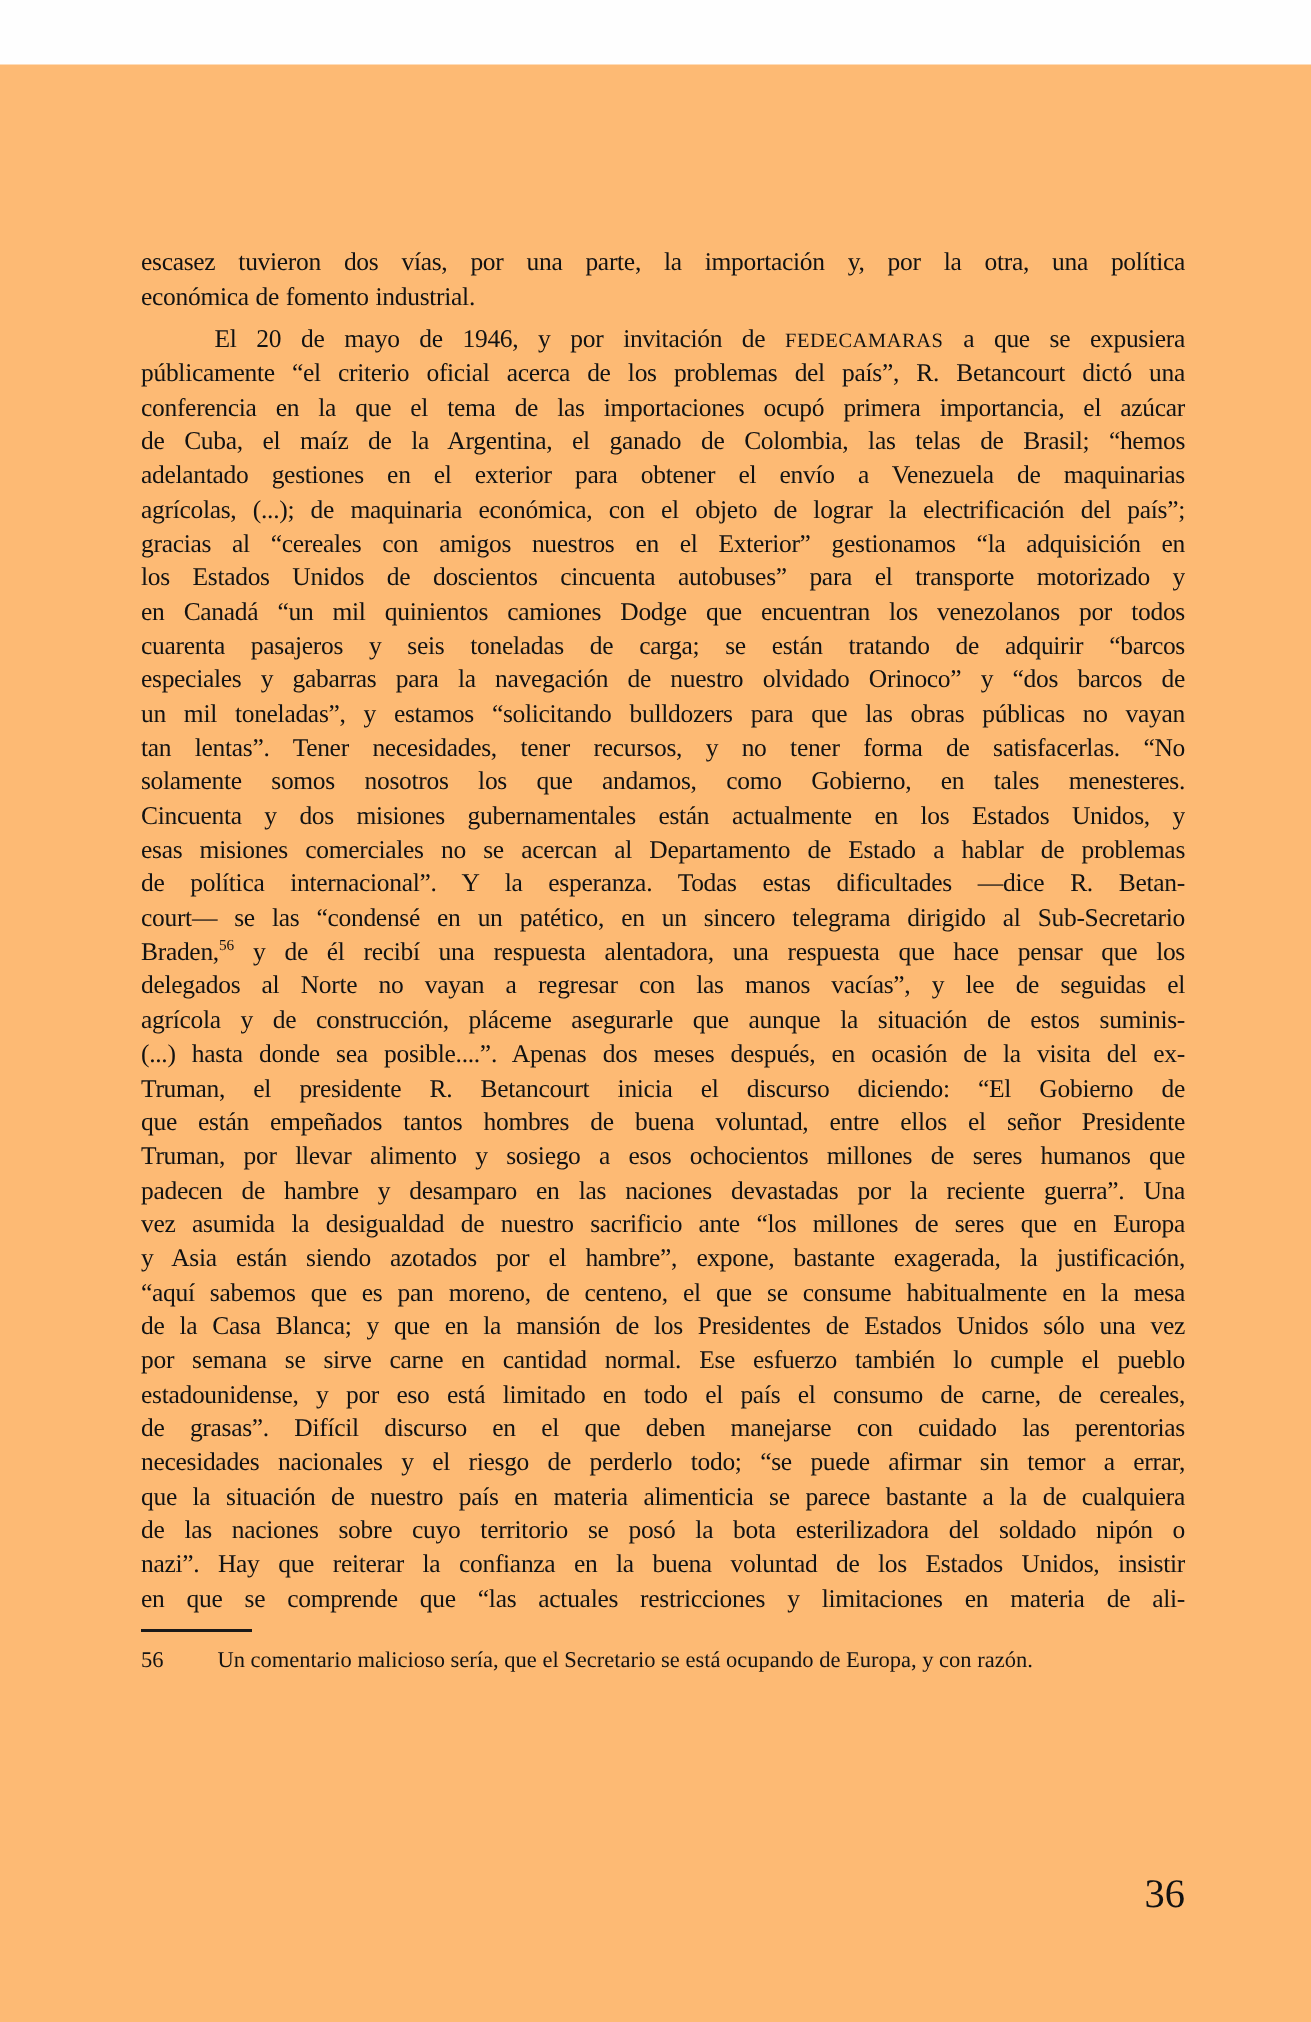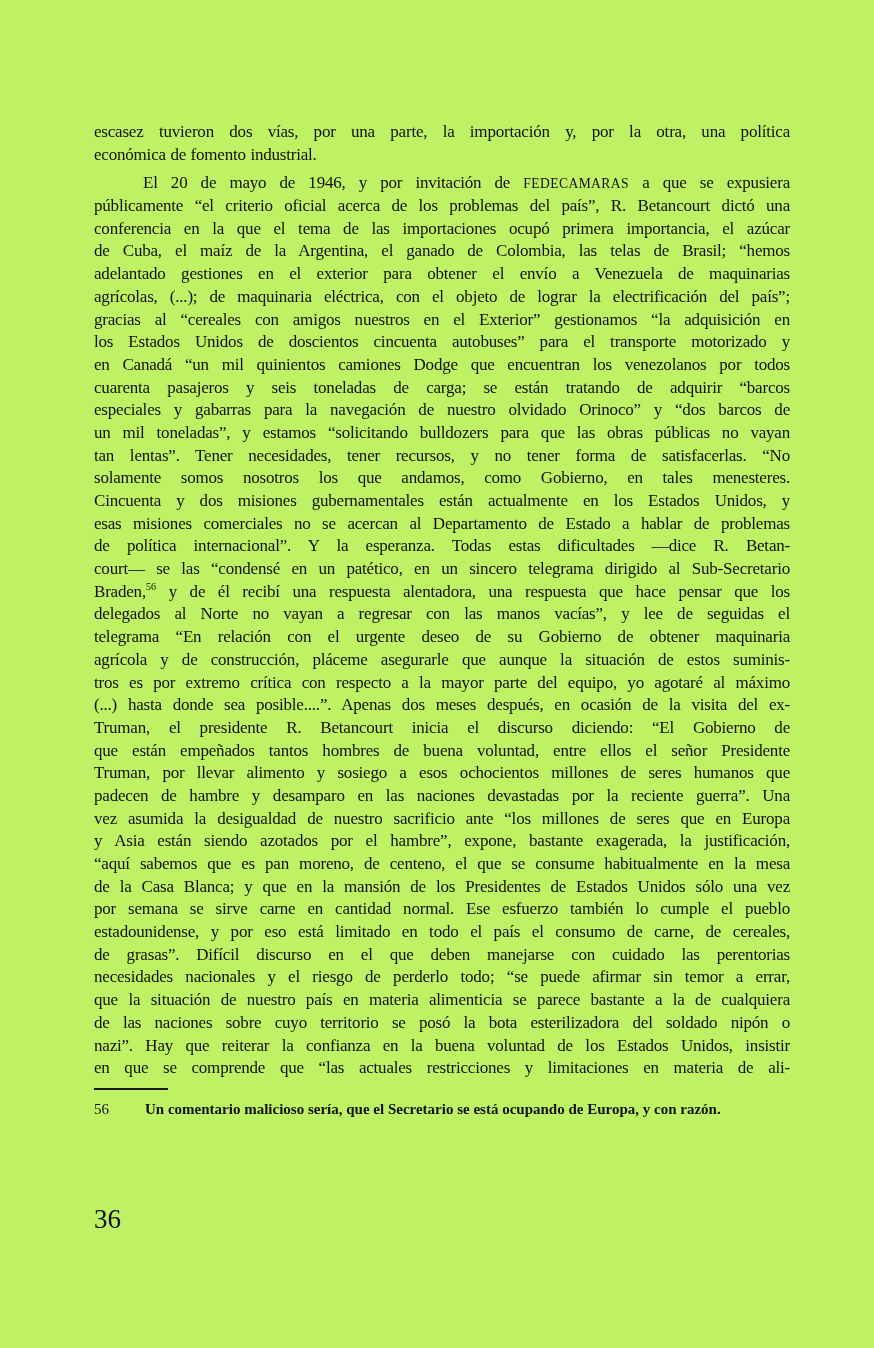--- a/index.html
+++ b/index.html
@@ -4,21 +4,21 @@
 <style>
   html, body { margin: 0; padding: 0; }
   body {
     width: 874px; height: 1348px;
     background: #fefefe;
     position: relative;
     font-family: "Liberation Serif", "DejaVu Serif", serif;
     color: #121212;
     overflow: hidden;
   }
-  .sheet { position: absolute; inset: 0; background: #bef264; }
+  .sheet { position: absolute; inset: 0; background: #fdba74; margin-top: 43px; }
   .text-block {
     position: absolute;
     left: 94px; top: 121px; width: 696px;
   }
   .para { margin: 0; }
   .para + .para { margin-top: 6px; }
   .line {
     font-size: 17px;
     line-height: 22.7px;
     height: 22.7px;
@@ -42,65 +42,63 @@
     border-top: 2px solid #1a1a1a;
     height: 0;
   }
   .footnote {
     display: flex;
     margin-top: 10px;
     font-size: 15px;
     line-height: 19px;
   }
   .footnote .marker { width: 51px; flex: 0 0 51px; }
-  .footnote .ftext { flex: 1; font-weight: bold; }
+  .footnote .ftext { flex: 1; }
   .page-number {
     position: absolute;
     top: 1204px;
     left: 94px;
     width: 696px;
-    text-align: left;
+    text-align: right;
     font-size: 27px;
     line-height: 30px;
   }
 </style>
 </head>
 <body>
 
 <div class="sheet">
   <div class="text-block">
 
   <div class="para">
         <div class="line"><span>escasez tuvieron dos vías, por una parte, la importación y, por la otra, una política</span></div>
         <div class="line last"><span>económica de fomento industrial.</span></div>
       </div>
       <div class="para">
         <div class="line first-indent"><span>El 20 de mayo de 1946, y por invitación de </span><span class="smallcaps">FEDECAMARAS</span><span> a que se expusiera</span></div>
         <div class="line"><span>públicamente “el criterio oficial acerca de los problemas del país”, R. Betancourt dictó una</span></div>
         <div class="line"><span>conferencia en la que el tema de las importaciones ocupó primera importancia, el azúcar</span></div>
         <div class="line"><span>de Cuba, el maíz de la Argentina, el ganado de Colombia, las telas de Brasil; “hemos</span></div>
         <div class="line"><span>adelantado gestiones en el exterior para obtener el envío a Venezuela de maquinarias</span></div>
-        <div class="line"><span>agrícolas, (...); de maquinaria eléctrica, con el objeto de lograr la electrificación del país”;</span></div>
+        <div class="line"><span>agrícolas, (...); de maquinaria económica, con el objeto de lograr la electrificación del país”;</span></div>
         <div class="line"><span>gracias al “cereales con amigos nuestros en el Exterior” gestionamos “la adquisición en</span></div>
         <div class="line"><span>los Estados Unidos de doscientos cincuenta autobuses” para el transporte motorizado y</span></div>
         <div class="line"><span>en Canadá “un mil quinientos camiones Dodge que encuentran los venezolanos por todos</span></div>
         <div class="line"><span>cuarenta pasajeros y seis toneladas de carga; se están tratando de adquirir “barcos</span></div>
         <div class="line"><span>especiales y gabarras para la navegación de nuestro olvidado Orinoco” y “dos barcos de</span></div>
         <div class="line"><span>un mil toneladas”, y estamos “solicitando bulldozers para que las obras públicas no vayan</span></div>
         <div class="line"><span>tan lentas”. Tener necesidades, tener recursos, y no tener forma de satisfacerlas. “No</span></div>
         <div class="line"><span>solamente somos nosotros los que andamos, como Gobierno, en tales menesteres.</span></div>
         <div class="line"><span>Cincuenta y dos misiones gubernamentales están actualmente en los Estados Unidos, y</span></div>
         <div class="line"><span>esas misiones comerciales no se acercan al Departamento de Estado a hablar de problemas</span></div>
         <div class="line"><span>de política internacional”. Y la esperanza. Todas estas dificultades —dice R. Betan-</span></div>
         <div class="line"><span>court— se las “condensé en un patético, en un sincero telegrama dirigido al Sub-Secretario</span></div>
         <div class="line"><span>Braden,</span><span class="sup">56</span><span> y de él recibí una respuesta alentadora, una respuesta que hace pensar que los</span></div>
         <div class="line"><span>delegados al Norte no vayan a regresar con las manos vacías”, y lee de seguidas el</span></div>
-        <div class="line"><span>telegrama “En relación con el urgente deseo de su Gobierno de obtener maquinaria</span></div>
         <div class="line"><span>agrícola y de construcción, pláceme asegurarle que aunque la situación de estos suminis-</span></div>
-        <div class="line"><span>tros es por extremo crítica con respecto a la mayor parte del equipo, yo agotaré al máximo</span></div>
         <div class="line"><span>(...) hasta donde sea posible....”. Apenas dos meses después, en ocasión de la visita del ex-</span></div>
         <div class="line"><span>Truman, el presidente R. Betancourt inicia el discurso diciendo: “El Gobierno de</span></div>
         <div class="line"><span>que están empeñados tantos hombres de buena voluntad, entre ellos el señor Presidente</span></div>
         <div class="line"><span>Truman, por llevar alimento y sosiego a esos ochocientos millones de seres humanos que</span></div>
         <div class="line"><span>padecen de hambre y desamparo en las naciones devastadas por la reciente guerra”. Una</span></div>
         <div class="line"><span>vez asumida la desigualdad de nuestro sacrificio ante “los millones de seres que en Europa</span></div>
         <div class="line"><span>y Asia están siendo azotados por el hambre”, expone, bastante exagerada, la justificación,</span></div>
         <div class="line"><span>“aquí sabemos que es pan moreno, de centeno, el que se consume habitualmente en la mesa</span></div>
         <div class="line"><span>de la Casa Blanca; y que en la mansión de los Presidentes de Estados Unidos sólo una vez</span></div>
         <div class="line"><span>por semana se sirve carne en cantidad normal. Ese esfuerzo también lo cumple el pueblo</span></div>

